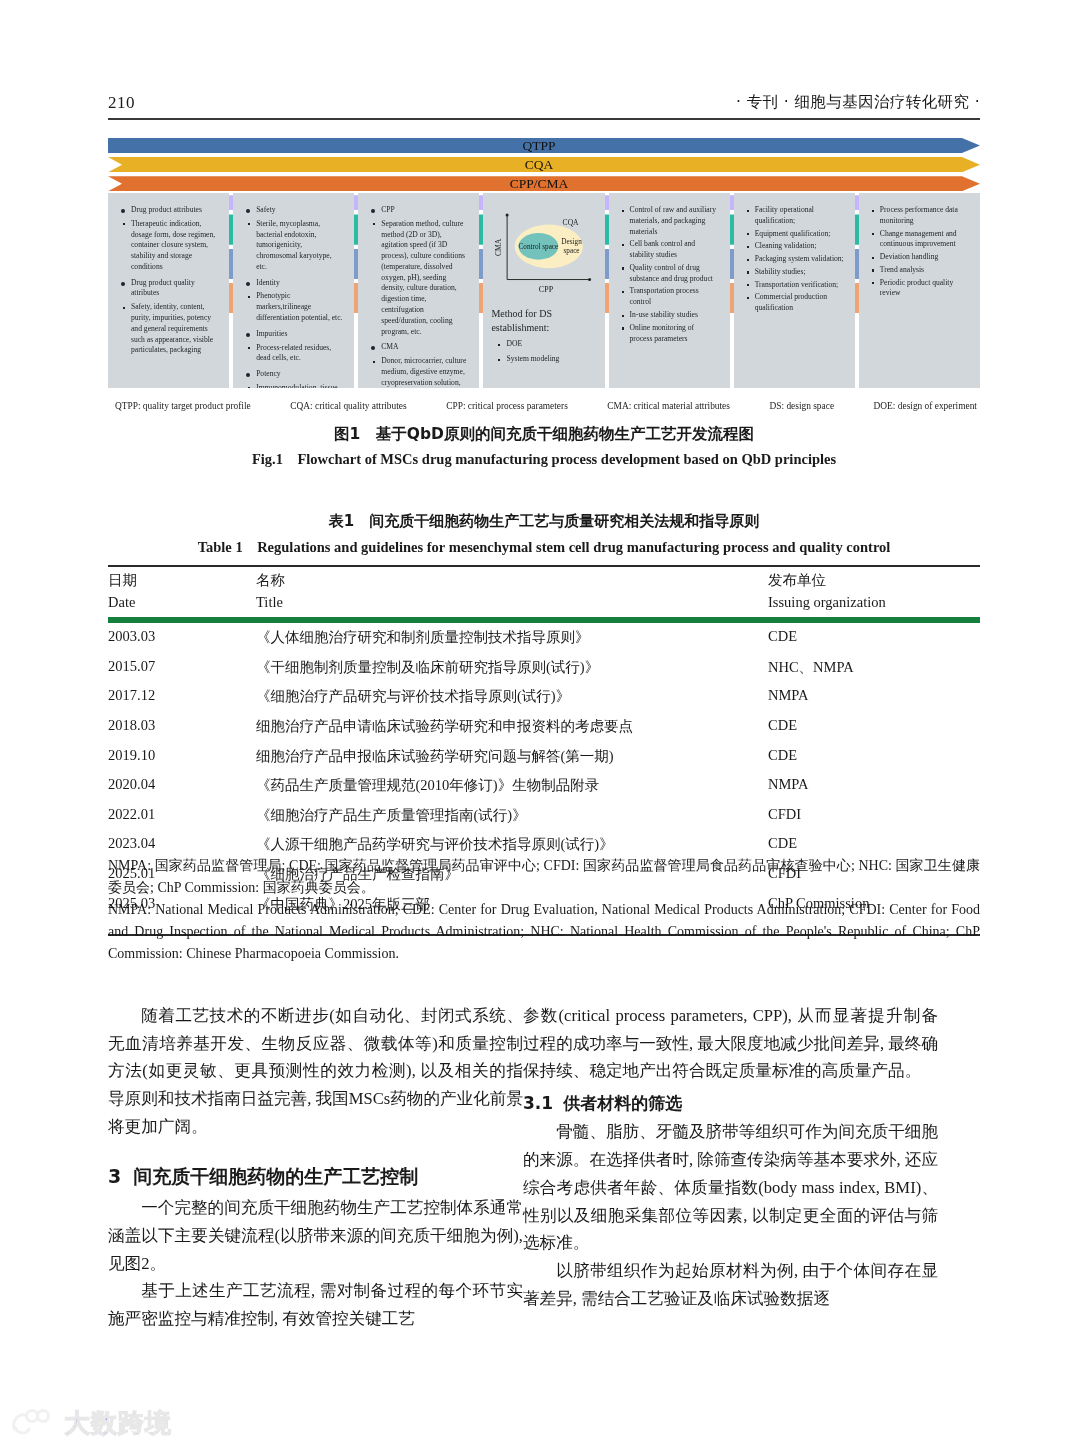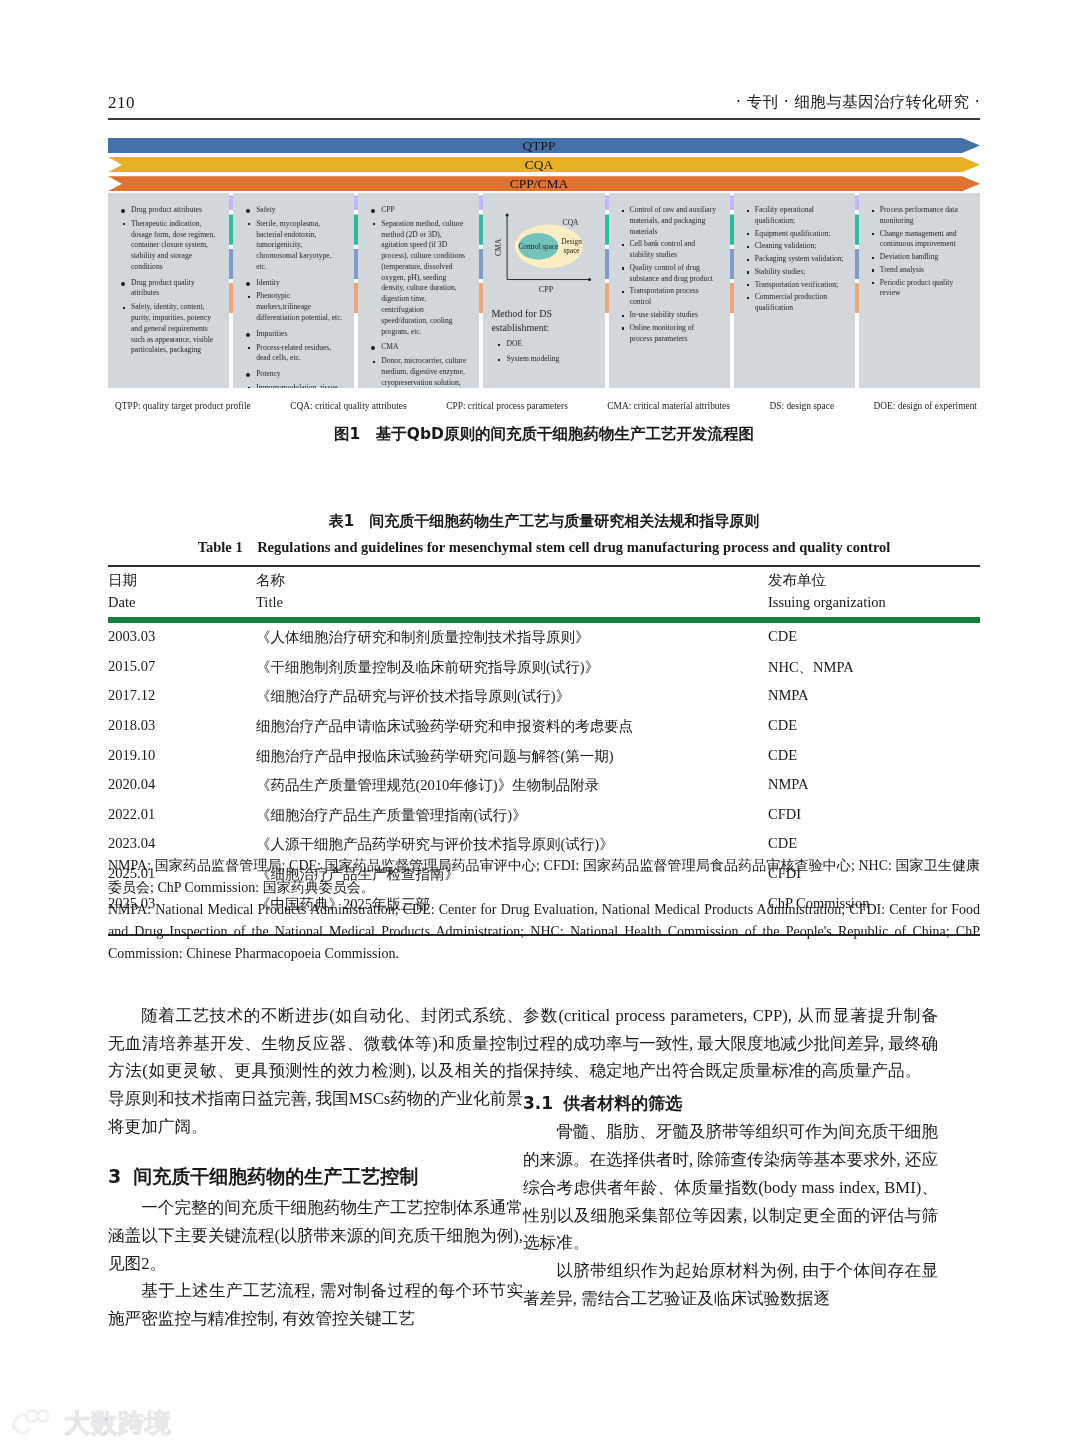--- a/index.html
+++ b/index.html
@@ -402,20 +402,21 @@
   <div class="abbrev" id="abbrev">
       <span>QTPP: quality target product profile</span>
       <span>CQA: critical quality attributes</span>
       <span>CPP: critical process parameters</span>
       <span>CMA: critical material attributes</span>
       <span>DS: design space</span>
       <span>DOE: design of experiment</span>
     </div>
 
   <div class="fig-cap-cn">图1　基于QbD原则的间充质干细胞药物生产工艺开发流程图</div>
+  <div class="fig-cap-en">Fig.1　Flowchart of MSCs drug manufacturing process development based on QbD principles</div>
 
   <div class="tbl-cap-cn">表1　间充质干细胞药物生产工艺与质量研究相关法规和指导原则</div>
   <div class="tbl-cap-en">Table 1　Regulations and guidelines for mesenchymal stem cell drug manufacturing process and quality control</div>
 
   <table class="reg">
     <thead>
       <tr class="hdr-top">
         <th class="col-date">日期</th>
         <th>名称</th>
         <th class="col-org">发布单位</th>

